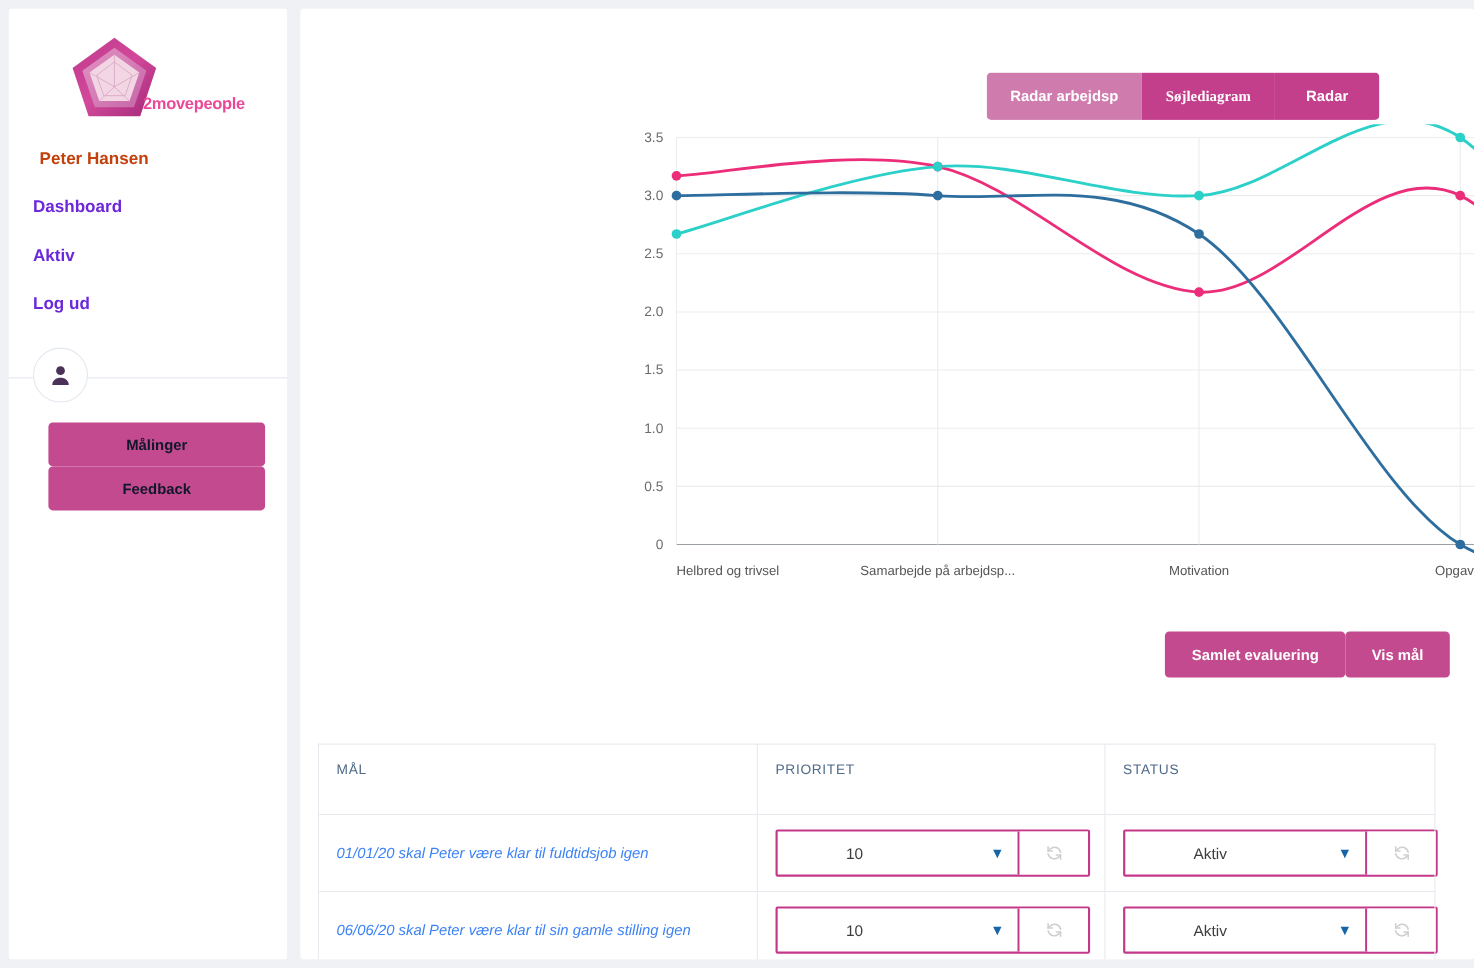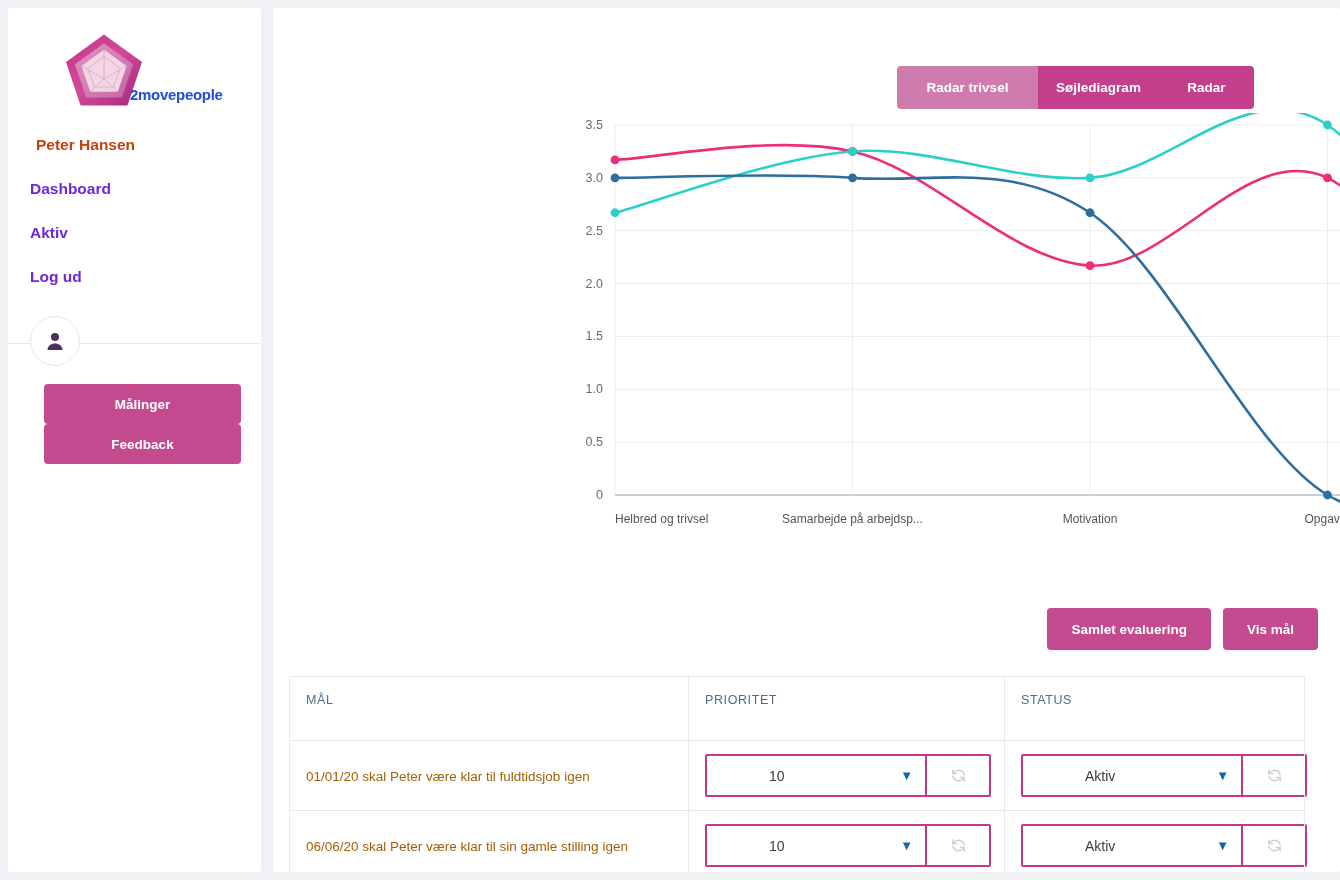--- a/index.html
+++ b/index.html
@@ -34,21 +34,21 @@
   .logo-mark {
     position: absolute;
     left: 55px; top: 6px;
     width: 82px; height: 76px;
   }
   .logo-text {
     position: absolute;
     left: 122px; top: 60px;
     font-size: 15px;
     font-weight: 700;
-    color: #1d4ed8;
+    color: #ec4899;
     letter-spacing: -0.3px;
   }
   .user-name {
     margin: 14px 0 0 28px;
     font-size: 15.5px;
     font-weight: 700;
     color: #c2410c;
   }
   .nav-item {
     margin: 0 0 0 22px;
@@ -80,21 +80,21 @@
     border: 1px solid #e3e9ef;
     display: flex; align-items: center; justify-content: center;
   }
   .avatar svg { display: block; }
   .side-btn {
     display: block;
     width: 197px;
     height: 40px;
     margin: 0 0 0 36px;
     background: #c44a8f;
-    color: #ffffff;
+    color: #0f172a;
     border: none;
     border-radius: 4px;
     font-family: "Liberation Sans", sans-serif;
     font-size: 13.5px;
     font-weight: 600;
     cursor: pointer;
   }
   .side-btn.first { margin-top: 14px; }
   .side-btn.second { }
 
@@ -120,37 +120,36 @@
     display: flex; align-items: center; justify-content: center;
     color: #fff;
     font-size: 13.5px;
     font-weight: 600;
     background: #c33f8c;
     cursor: pointer;
     padding: 0 22px;
   }
   .tab.active { background: #d07bae; }
   .tab.t1 { width: 141px; padding: 0; }
-  .tab.t2 { width: 121px; padding: 12px; }
+  .tab.t2 { width: 121px; padding: 12px; font-family: Liberation Serif, serif; }
   .tab.t3 { width: 95px; padding: 0; }
 
   
   .chart-area {
     position: absolute;
     left: 280px; top: 105px;
     width: 1030px; height: 440px;
   }
   .chart-svg { display: block; }
 
   
   .actions {
     position: absolute;
-    right: 22px; top: 600px;
-    display: flex;
-    gap: 12px;
+    right: 22px; top: 566px;
+    display: flex;
   }
   .action-btn {
     background: #c44a8f;
     color: #fff;
     border: none;
     border-radius: 4px;
     height: 42px;
     padding: 0 24px;
     font-family: "Liberation Sans", sans-serif;
     font-size: 13.5px;
@@ -183,21 +182,22 @@
   }
   table.goals td {
     border: 1px solid #e6e9ee;
     padding: 0 0 0 16px;
     vertical-align: middle;
     height: 70px;
     background: #fff;
   }
   .goal-text {
     font-size: 13.5px;
-    color: #a16207;
+    color: #3b82f6;
+    font-style: italic;
   }
   .col-mal { width: 399px; }
   .col-pri { width: 316px; }
   .col-sta { width: 300px; }
 
   .ctrl-group {
     display: flex;
     align-items: stretch;
     width: 286px;
     height: 43px;
@@ -284,21 +284,21 @@
       </div>
     </div>
 
     <button class="side-btn first">Målinger</button>
     <button class="side-btn second">Feedback</button>
   </aside>
 
   <section class="main">
 
     <div class="tabs">
-      <div class="tab t1 active">Radar trivsel</div>
+      <div class="tab t1 active">Radar arbejdsp</div>
       <div class="tab t2">Søjlediagram</div>
       <div class="tab t3">Radar</div>
     </div>
 
     <div class="chart-area">
       <svg class="chart-svg" id="chart-svg" width="1030" height="440" viewBox="0 0 1030 440">
           <line x1="62" y1="382" x2="1012" y2="382" stroke="#9aa0a6" stroke-width="1"></line>
           <text x="50" y="386" text-anchor="end" font-size="12.5" fill="#6b6b6b" font-family="&quot;Liberation Sans&quot;, sans-serif">0</text>
           <line x1="62" y1="329.14285714285717" x2="1012" y2="329.14285714285717" stroke="#ececec" stroke-width="1"></line>
           <text x="50" y="333.14285714285717" text-anchor="end" font-size="12.5" fill="#6b6b6b" font-family="&quot;Liberation Sans&quot;, sans-serif">0.5</text>

